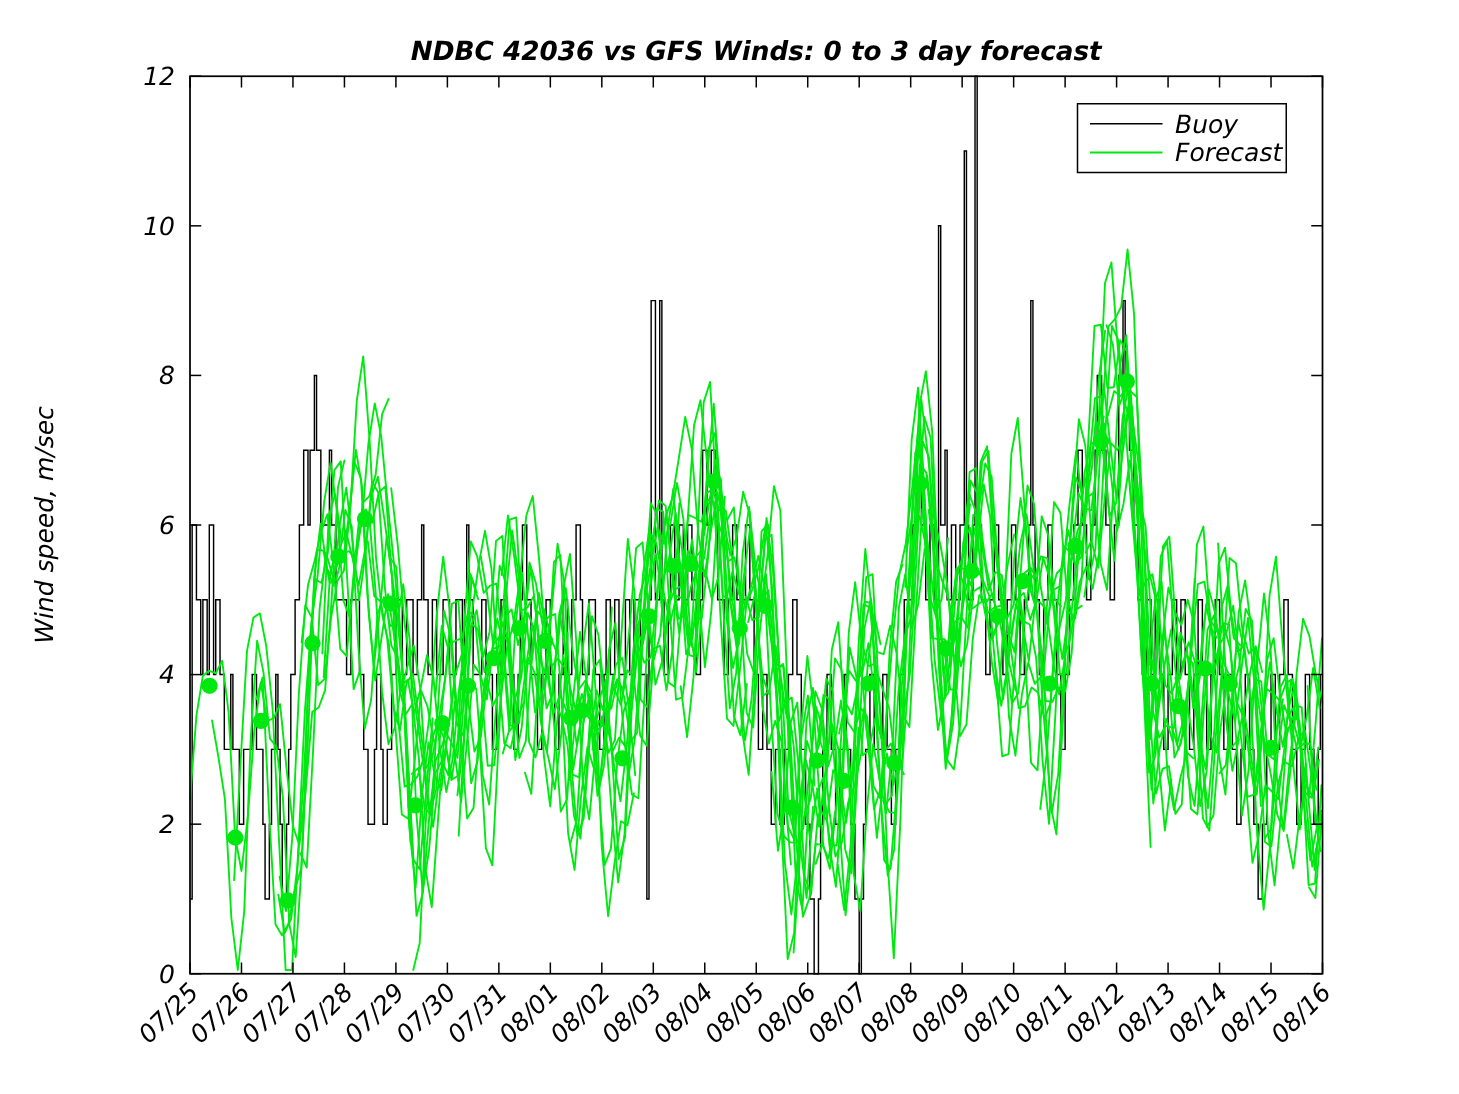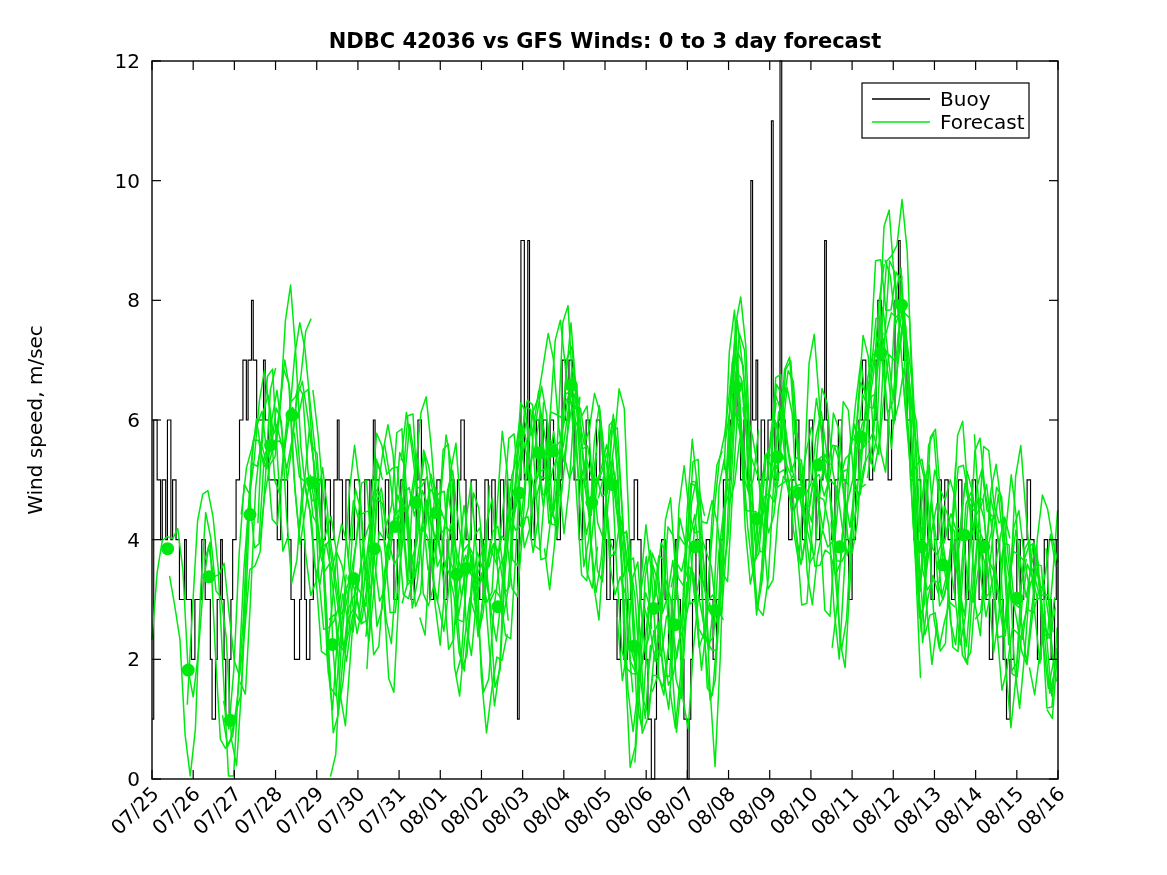--- a/index.html
+++ b/index.html
@@ -11,20 +11,21 @@
     width: 1167px;
     height: 875px;
     font-family: "DejaVu Sans", sans-serif;
     overflow: hidden;
   }
   #figure {
     position: relative;
     width: 1167px;
     height: 645px;
     background: #ffffff;
+    font-style: italic;
   }
   #chart-svg {
     position: absolute;
     left: 0;
     top: 0;
     width: 1167px;
     height: 875px;
   }
   .tick-mark {
     stroke: #000000;

